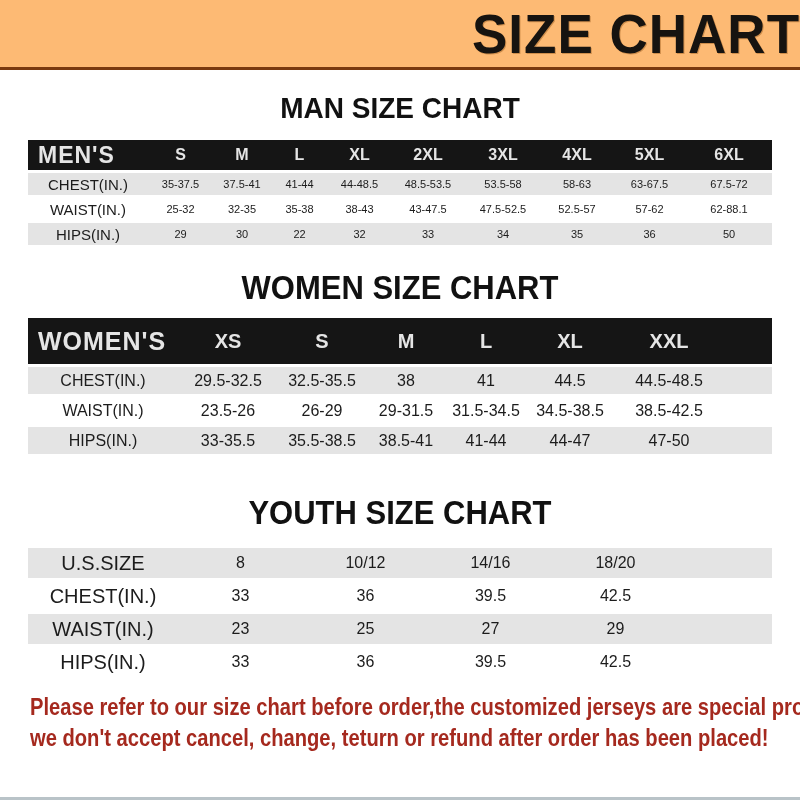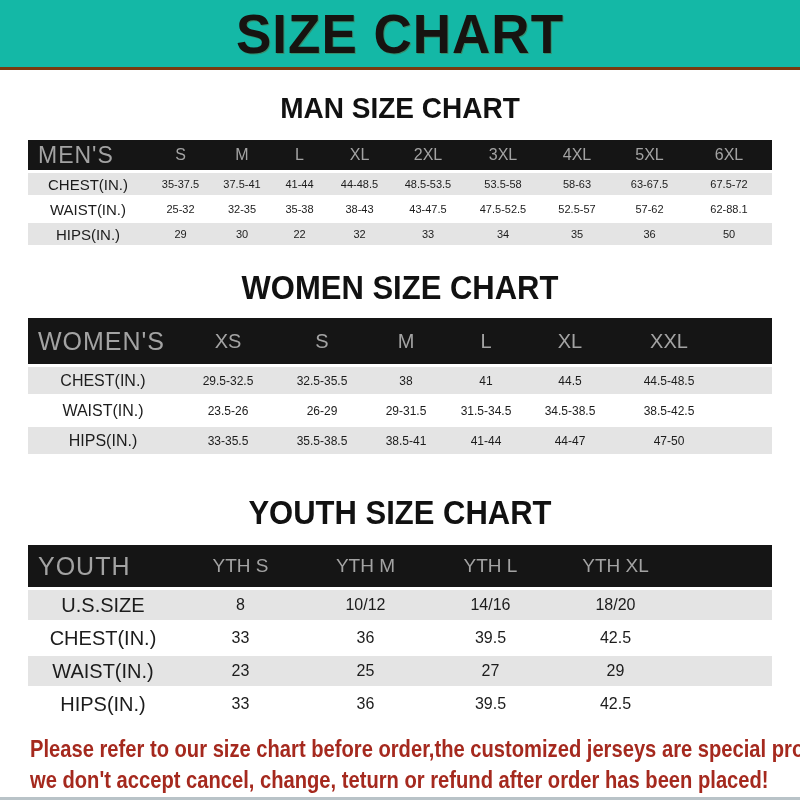--- a/index.html
+++ b/index.html
@@ -5,59 +5,59 @@
   html,body{margin:0;padding:0;}
   body{
     width:800px;height:800px;box-sizing:border-box;
     background:#ffffff;
     font-family:"Liberation Sans",sans-serif;
     border-bottom:3px solid #b9c3c8;
     overflow:hidden;
   }
   
   .banner{
-    height:67px;background:#14b8a6;border-bottom:3px solid #7a3a10;
-    display:flex;align-items:center;justify-content:center;
+    height:67px;background:#fdba74;border-bottom:3px solid #7a3a10;
+    display:flex;align-items:center;justify-content:flex-end;
   }
   .banner-title{
     margin:0;font-size:53px;font-weight:900;color:#161310;
     letter-spacing:1px;transform:scaleY(1.06);line-height:1;
     text-shadow:1px 1px 0 rgba(120,60,0,.35);
   }
   
   .section-heading{
     text-align:center;font-weight:900;color:#111;margin:0;
     letter-spacing:0px;transform:scaleY(1.08);
   }
   .heading-man{font-size:28px;line-height:33px;margin-top:21px;margin-bottom:16px;}
   .heading-women{font-size:31px;line-height:37px;margin-top:24px;margin-bottom:12px;}
   .heading-youth{font-size:31px;line-height:37px;margin-top:40px;margin-bottom:14px;}
   
   table.size-table{
     width:744px;margin:0 auto;border-collapse:collapse;table-layout:fixed;
   }
   .size-table th{
-    background:#151515;color:#a3a3a3;font-weight:normal;text-align:center;
+    background:#151515;color:#e5e5e5;font-weight:bold;text-align:center;
     padding:0;overflow:hidden;white-space:nowrap;
   }
   .size-table th.row-label{text-align:left;padding-left:10px;}
   .size-table td{
     text-align:center;color:#1c1c1c;padding:0;border-top:3px solid #fff;
     white-space:nowrap;overflow:hidden;
   }
   .size-table td.row-label{font-size:15px;}
   tr.stripe td{background:#e4e4e4;}
   
   .men-table th{height:30px;font-size:16px;}
   .men-table th.row-label{font-size:23px;letter-spacing:1px;}
   .men-table td{height:22px;font-size:11px;}
   
   .women-table th{height:46px;font-size:20px;margin-left:32px;}
   .women-table th.row-label{font-size:25px;letter-spacing:1px;}
-  .women-table td{height:27px;font-size:12px;}
+  .women-table td{height:27px;font-size:16px;}
   .women-table td.row-label{font-size:16px;}
   
   .youth-table th{height:42px;font-size:19px;}
   .youth-table th.row-label{font-size:25px;letter-spacing:1px;}
   .youth-table td{height:30px;font-size:16px;}
   .youth-table td.row-label{font-size:20px;}
   
   .note{
     margin:14px 0 0 30px;color:#a5291e;font-size:24px;font-weight:600;
     line-height:31px;transform:scaleX(0.84);transform-origin:left top;
@@ -200,28 +200,20 @@
 <table class="size-table youth-table">
   <colgroup>
     <col style="width:150px">
       <col style="width:125px">
       <col style="width:125px">
       <col style="width:125px">
       <col style="width:125px">
       <col style="width:94px">
   </colgroup>
   <tbody>
-      <tr>
-    <th class="row-label">YOUTH</th>
-    <th>YTH S</th>
-    <th>YTH M</th>
-    <th>YTH L</th>
-    <th>YTH XL</th>
-    <th></th>
-  </tr>
   <tr class="stripe">
     <td class="row-label">U.S.SIZE</td>
     <td>8</td>
     <td>10/12</td>
     <td>14/16</td>
     <td>18/20</td>
     <td></td>
   </tr>
   <tr>
     <td class="row-label">CHEST(IN.)</td>

